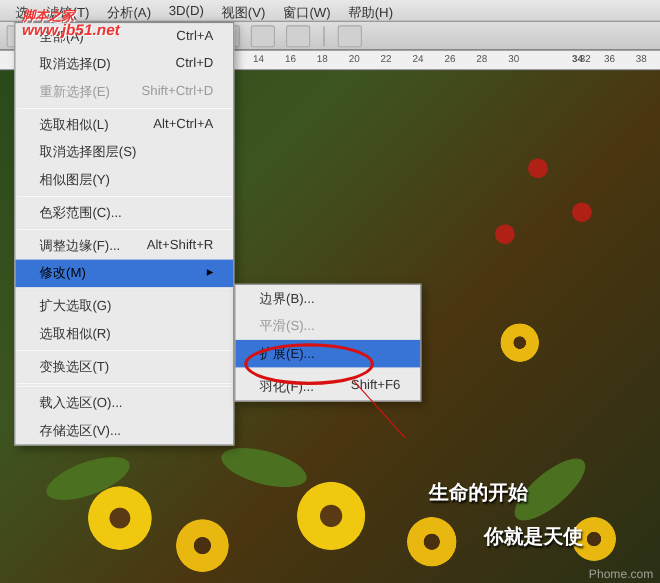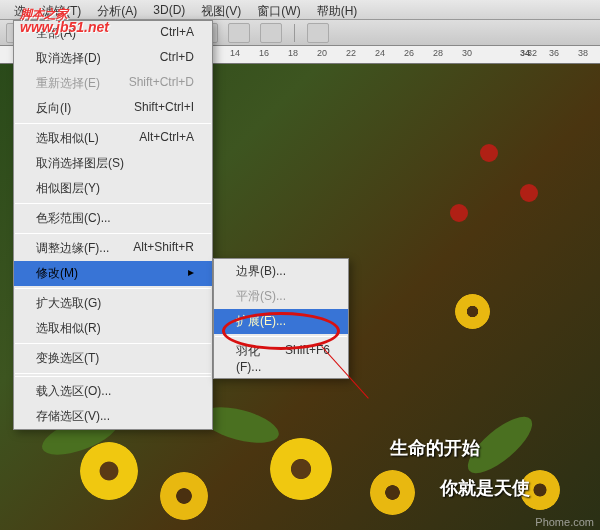--- a/index.html
+++ b/index.html
@@ -22,24 +22,24 @@
 .f6{width:35px;height:35px;background:radial-gradient(circle,#4a3010 22%,#e8b810 24%,#e8b810 70%,transparent 72%);right:110px;top:230px}
 .greenleaf{position:absolute;width:80px;height:30px;background:#4a7020;border-radius:50%;transform:rotate(-20deg)}
 .red{position:absolute;width:18px;height:18px;background:#b02015;border-radius:50%}
 .caption{position:absolute;color:#fff;font-size:18px;font-weight:bold;text-shadow:1px 1px 2px #000}
 .dropdown{position:absolute;left:13px;top:20px;width:200px;background:#eaeaea;border:1px solid #8a8a8a;box-shadow:3px 3px 8px rgba(0,0,0,.35);z-index:10}
 .dropdown .item{display:flex;justify-content:space-between;padding:4px 18px 4px 22px;color:#333;white-space:nowrap}
 .dropdown .item.disabled{color:#9a9a9a}
 .dropdown .item.hl{background:#3874d6;color:#000000}
 .dropdown .sep{height:1px;background:#b8b8b8;margin:2px 1px;border-bottom:1px solid #fff}
 .dropdown .arrow::after{content:"▸";margin-left:6px}
-.submenu{position:absolute;left:213px;top:258px;width:136px;background:#eaeaea;border:1px solid #8a8a8a;box-shadow:3px 3px 8px rgba(0,0,0,.35);z-index:11}
+.submenu{position:absolute;left:213px;top:258px;width:170px;background:#eaeaea;border:1px solid #8a8a8a;box-shadow:3px 3px 8px rgba(0,0,0,.35);z-index:11}
 .submenu .item{display:flex;justify-content:space-between;padding:4px 18px 4px 22px;color:#333}
 .submenu .item.disabled{color:#9a9a9a}
-.submenu .item.hl{background:#3874d6;color:#fef9c3}
+.submenu .item.hl{background:#3874d6;color:#0f172a}
 .submenu .sep{height:1px;background:#b8b8b8;margin:2px 1px;border-bottom:1px solid #fff}
 .red-ellipse{position:absolute;left:222px;top:312px;width:118px;height:38px;border:3px solid #d81010;border-radius:50%;z-index:12;pointer-events:none}
 .red-line{position:absolute;left:322px;top:346px;width:52px;height:50px;z-index:12;pointer-events:none}
 .red-line::before{content:"";position:absolute;width:70px;height:1px;background:#d81010;transform:rotate(48deg);transform-origin:left top;left:0;top:0}
 .watermark{position:absolute;left:20px;top:2px;color:#e33;font-size:18px;font-style:italic;font-weight:bold;z-index:20;text-shadow:1px 1px #fff}
 .watermark .sub{font-size:14px;color:#e33;display:block;margin-top:-4px}
 .pmark{position:absolute;right:6px;bottom:2px;color:#ccc;font-size:11px;z-index:5;opacity:.7}
 </style>
 </head>
 <body>
@@ -109,24 +109,20 @@
       <span>Ctrl+A</span>
     </div>
     <div class="item">
       <span>取消选择(D)</span>
       <span>Ctrl+D</span>
     </div>
     <div class="item disabled">
       <span>重新选择(E)</span>
       <span>Shift+Ctrl+D</span>
     </div>
-    <div class="item">
-      <span>反向(I)</span>
-      <span>Shift+Ctrl+I</span>
-    </div>
     <div class="sep"></div>
     <div class="item">
       <span>选取相似(L)</span>
       <span>Alt+Ctrl+A</span>
     </div>
     <div class="item">
       <span>取消选择图层(S)</span>
       <span></span>
     </div>
     <div class="item">

